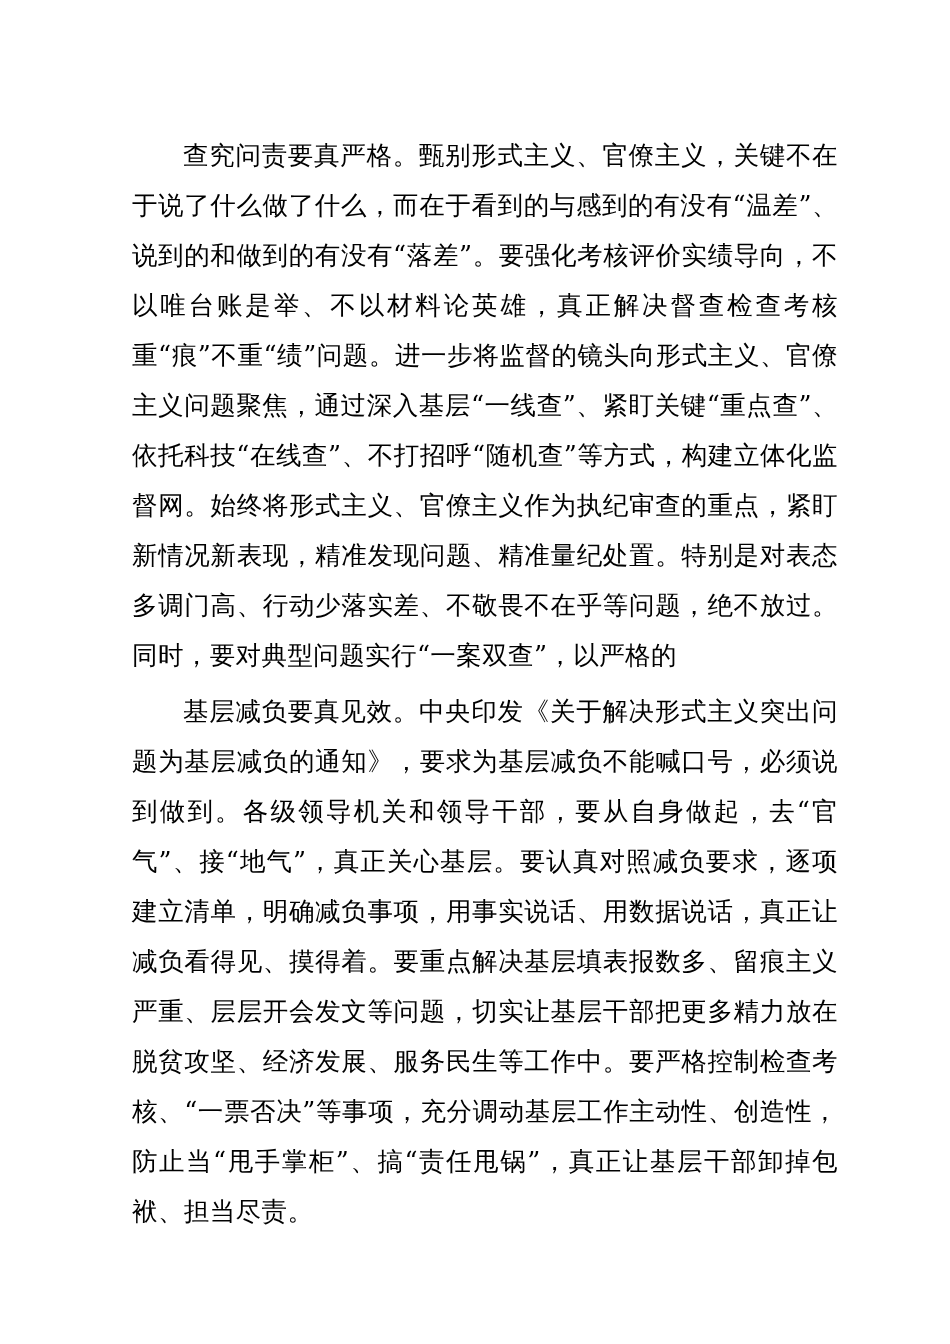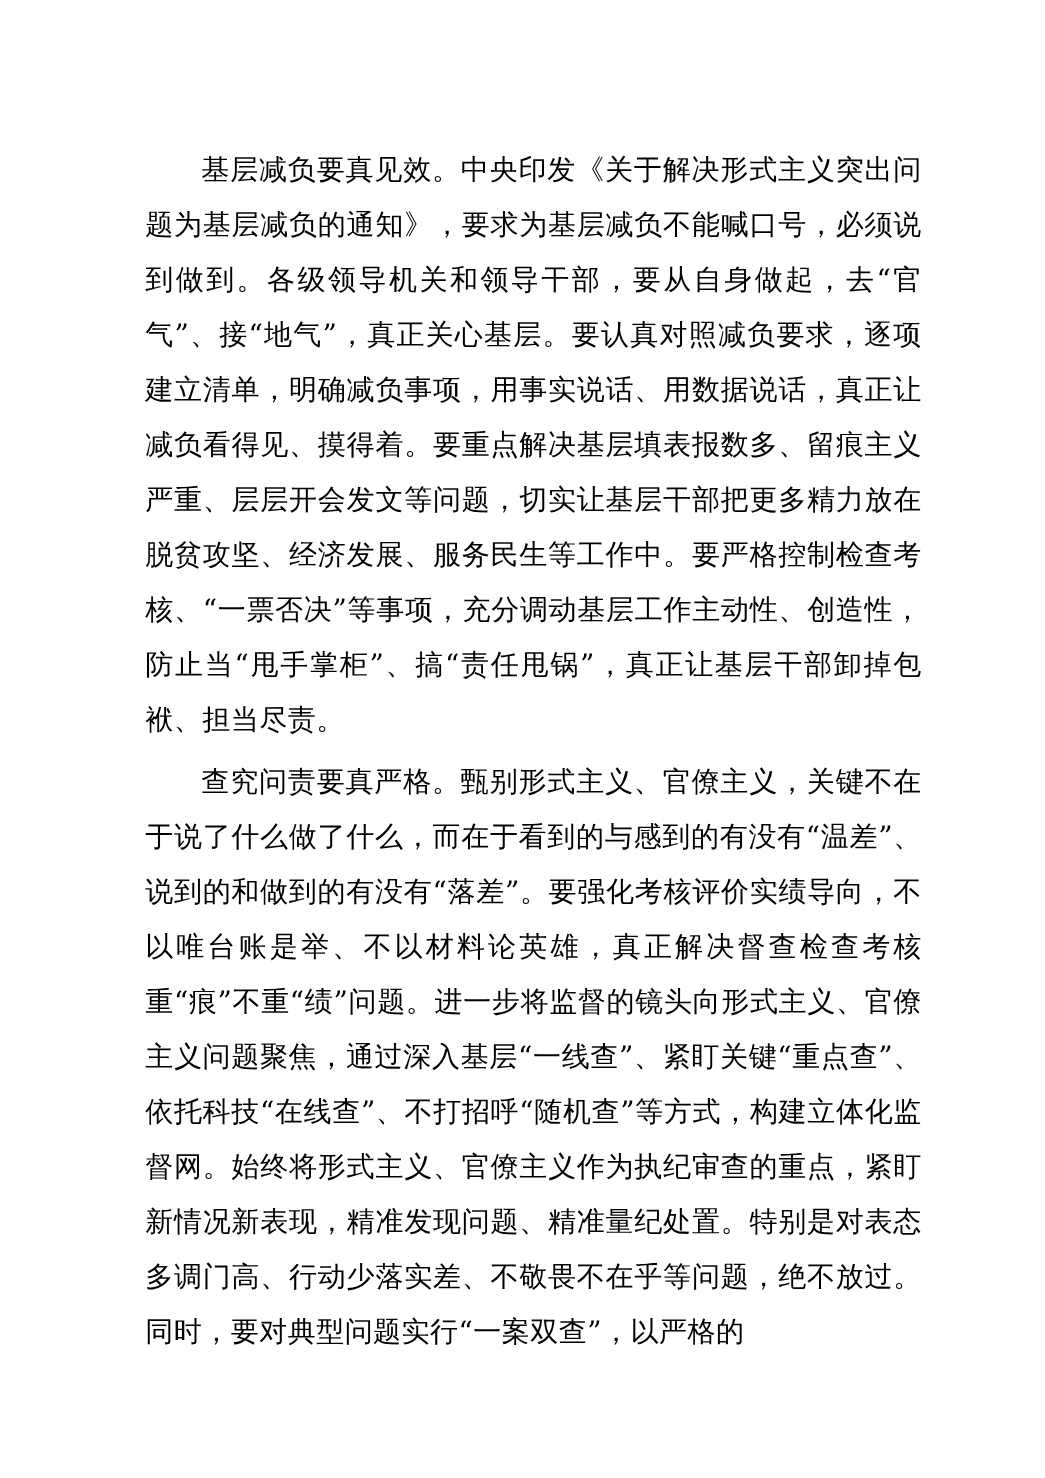--- a/index.html
+++ b/index.html
@@ -35,16 +35,16 @@
     text-justify: inter-ideograph;
     word-break: break-all;
     font-weight: 400;
   }
 </style>
 </head>
 <body>
 
 <div class="page">
   <div class="doc-body">
+    <p class="para">查究问责要真严格。甄别形式主义、官僚主义，关键不在于说了什么做了什么，而在于看到的与感到的有没有“温差”、说到的和做到的有没有“落差”。要强化考核评价实绩导向，不以唯台账是举、不以材料论英雄，真正解决督查检查考核重“痕”不重“绩”问题。进一步将监督的镜头向形式主义、官僚主义问题聚焦，通过深入基层“一线查”、紧盯关键“重点查”、依托科技“在线查”、不打招呼“随机查”等方式，构建立体化监督网。始终将形式主义、官僚主义作为执纪审查的重点，紧盯新情况新表现，精准发现问题、精准量纪处置。特别是对表态多调门高、行动少落实差、不敬畏不在乎等问题，绝不放过。同时，要对典型问题实行“一案双查”，以严格的</p>
     <p class="para">基层减负要真见效。中央印发《关于解决形式主义突出问题为基层减负的通知》，要求为基层减负不能喊口号，必须说到做到。各级领导机关和领导干部，要从自身做起，去“官气”、接“地气”，真正关心基层。要认真对照减负要求，逐项建立清单，明确减负事项，用事实说话、用数据说话，真正让减负看得见、摸得着。要重点解决基层填表报数多、留痕主义严重、层层开会发文等问题，切实让基层干部把更多精力放在脱贫攻坚、经济发展、服务民生等工作中。要严格控制检查考核、“一票否决”等事项，充分调动基层工作主动性、创造性，防止当“甩手掌柜”、搞“责任甩锅”，真正让基层干部卸掉包袱、担当尽责。</p>
-    <p class="para">查究问责要真严格。甄别形式主义、官僚主义，关键不在于说了什么做了什么，而在于看到的与感到的有没有“温差”、说到的和做到的有没有“落差”。要强化考核评价实绩导向，不以唯台账是举、不以材料论英雄，真正解决督查检查考核重“痕”不重“绩”问题。进一步将监督的镜头向形式主义、官僚主义问题聚焦，通过深入基层“一线查”、紧盯关键“重点查”、依托科技“在线查”、不打招呼“随机查”等方式，构建立体化监督网。始终将形式主义、官僚主义作为执纪审查的重点，紧盯新情况新表现，精准发现问题、精准量纪处置。特别是对表态多调门高、行动少落实差、不敬畏不在乎等问题，绝不放过。同时，要对典型问题实行“一案双查”，以严格的</p>
   </div>
 </div>
 
 </body></html>

